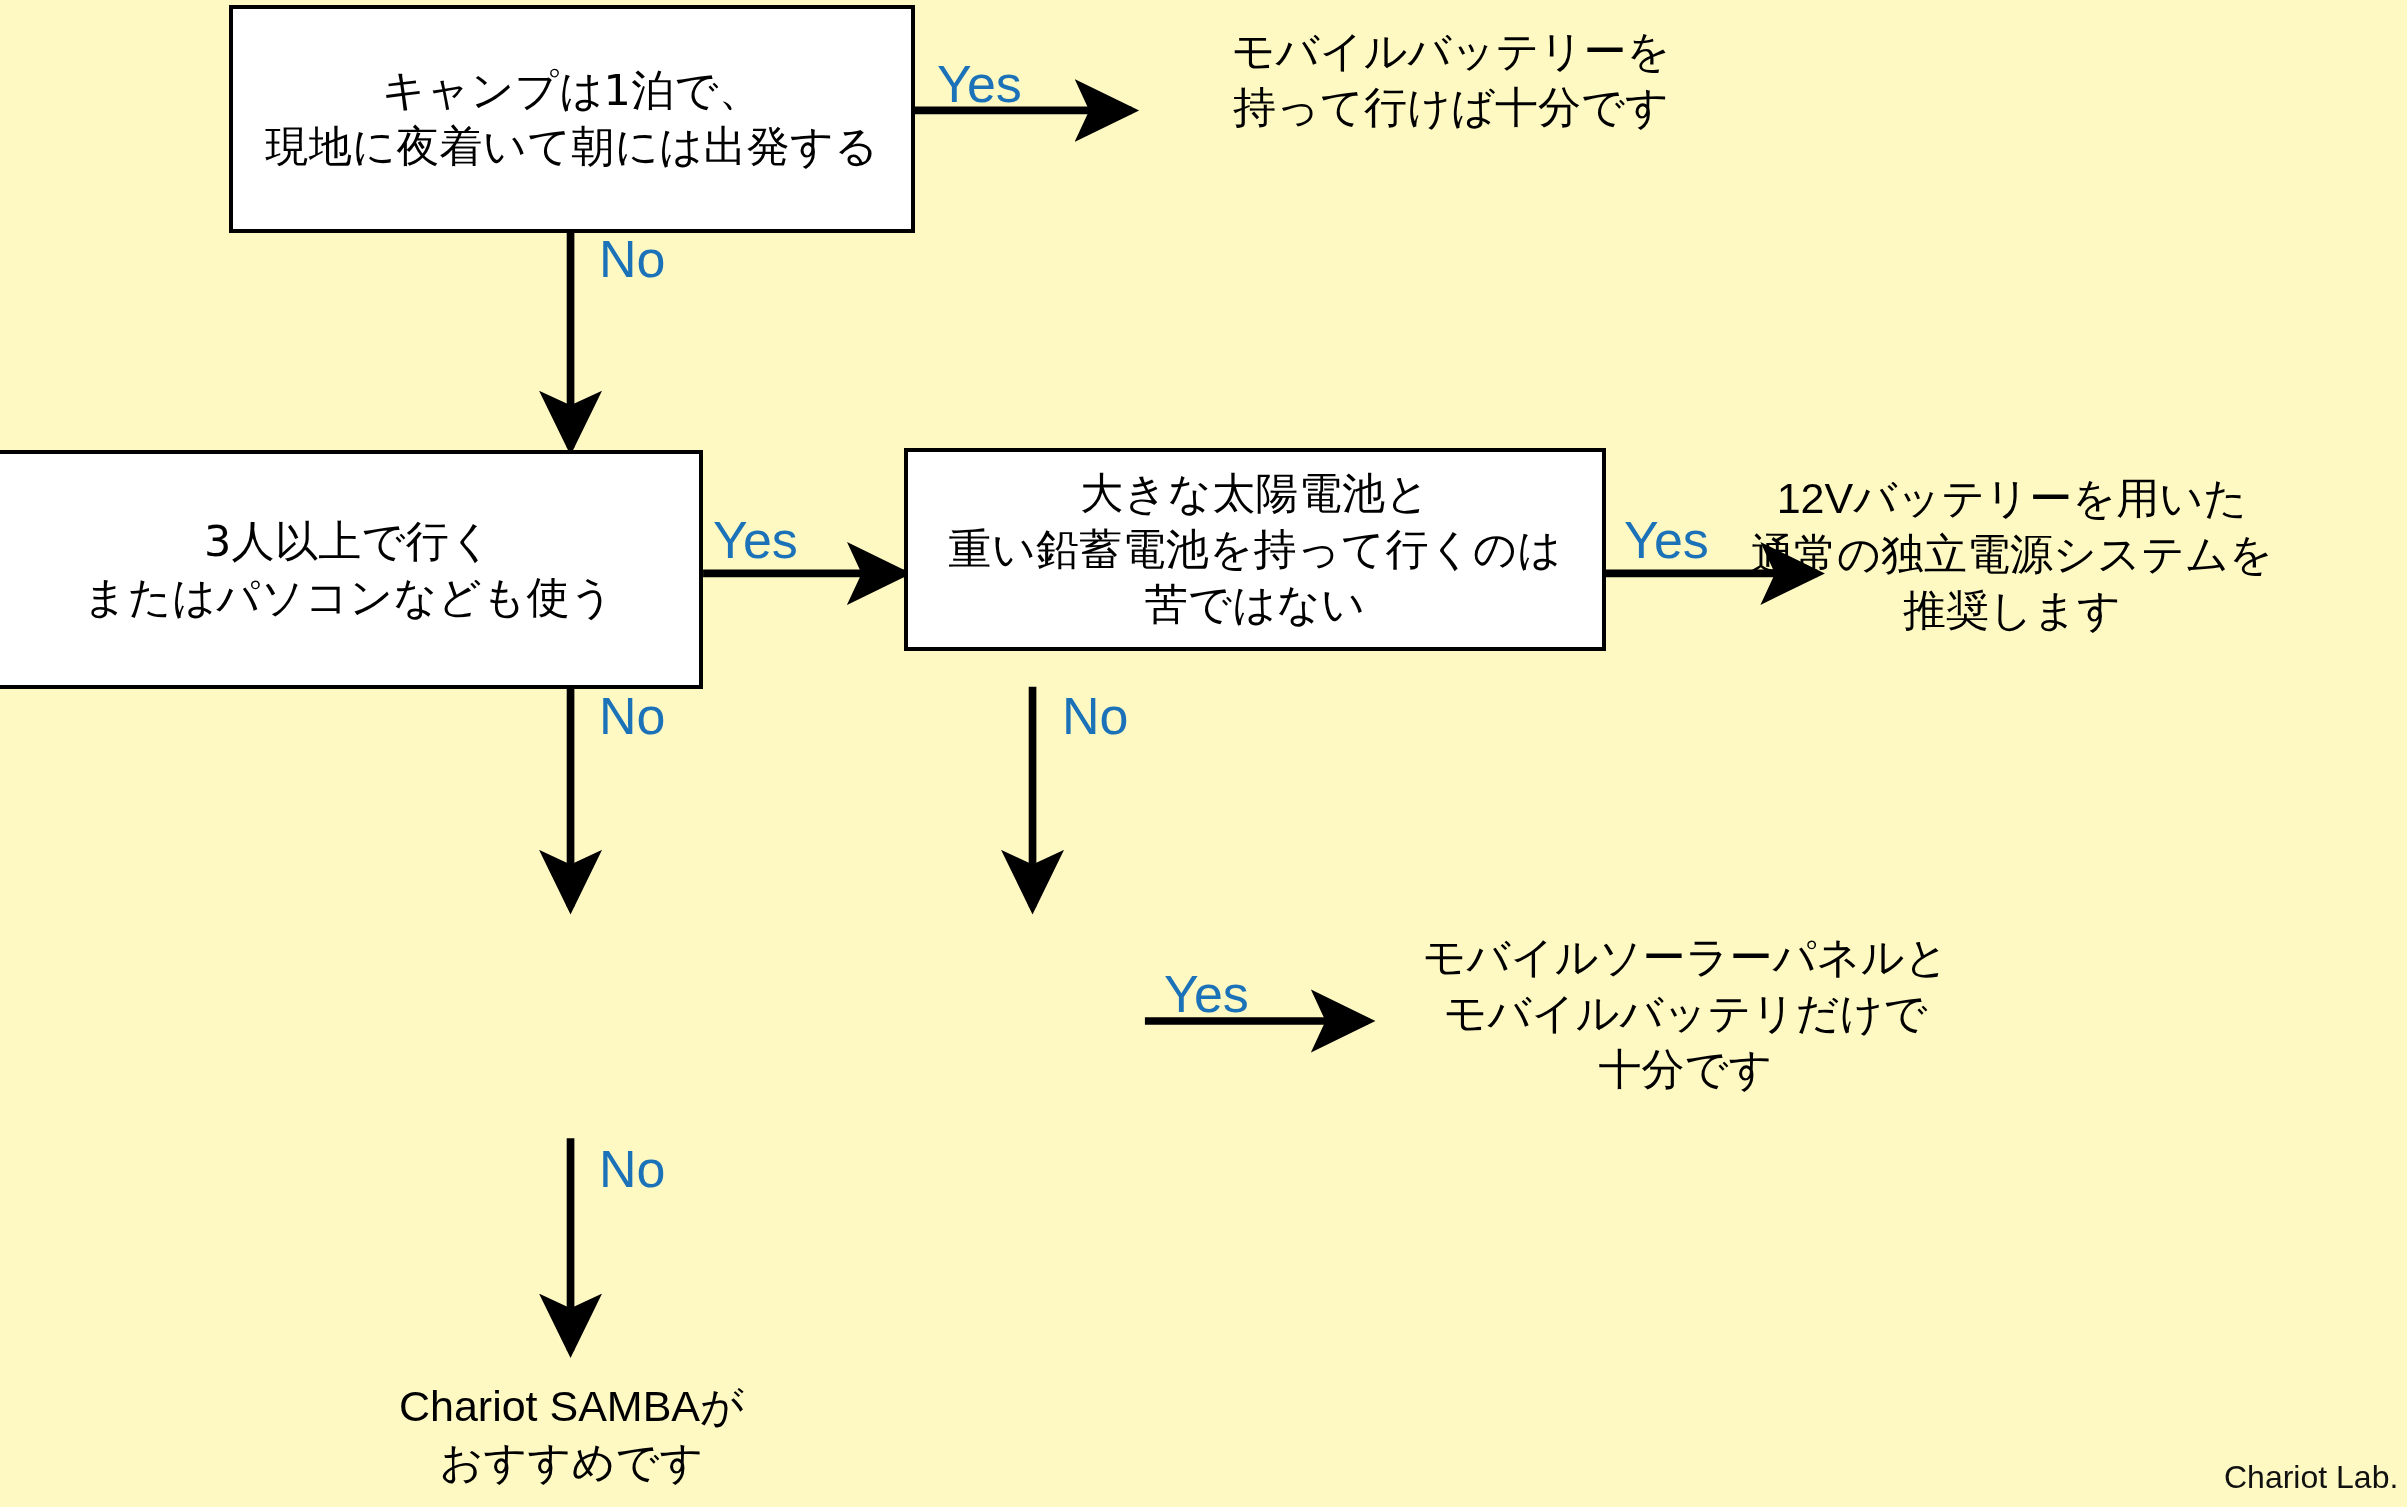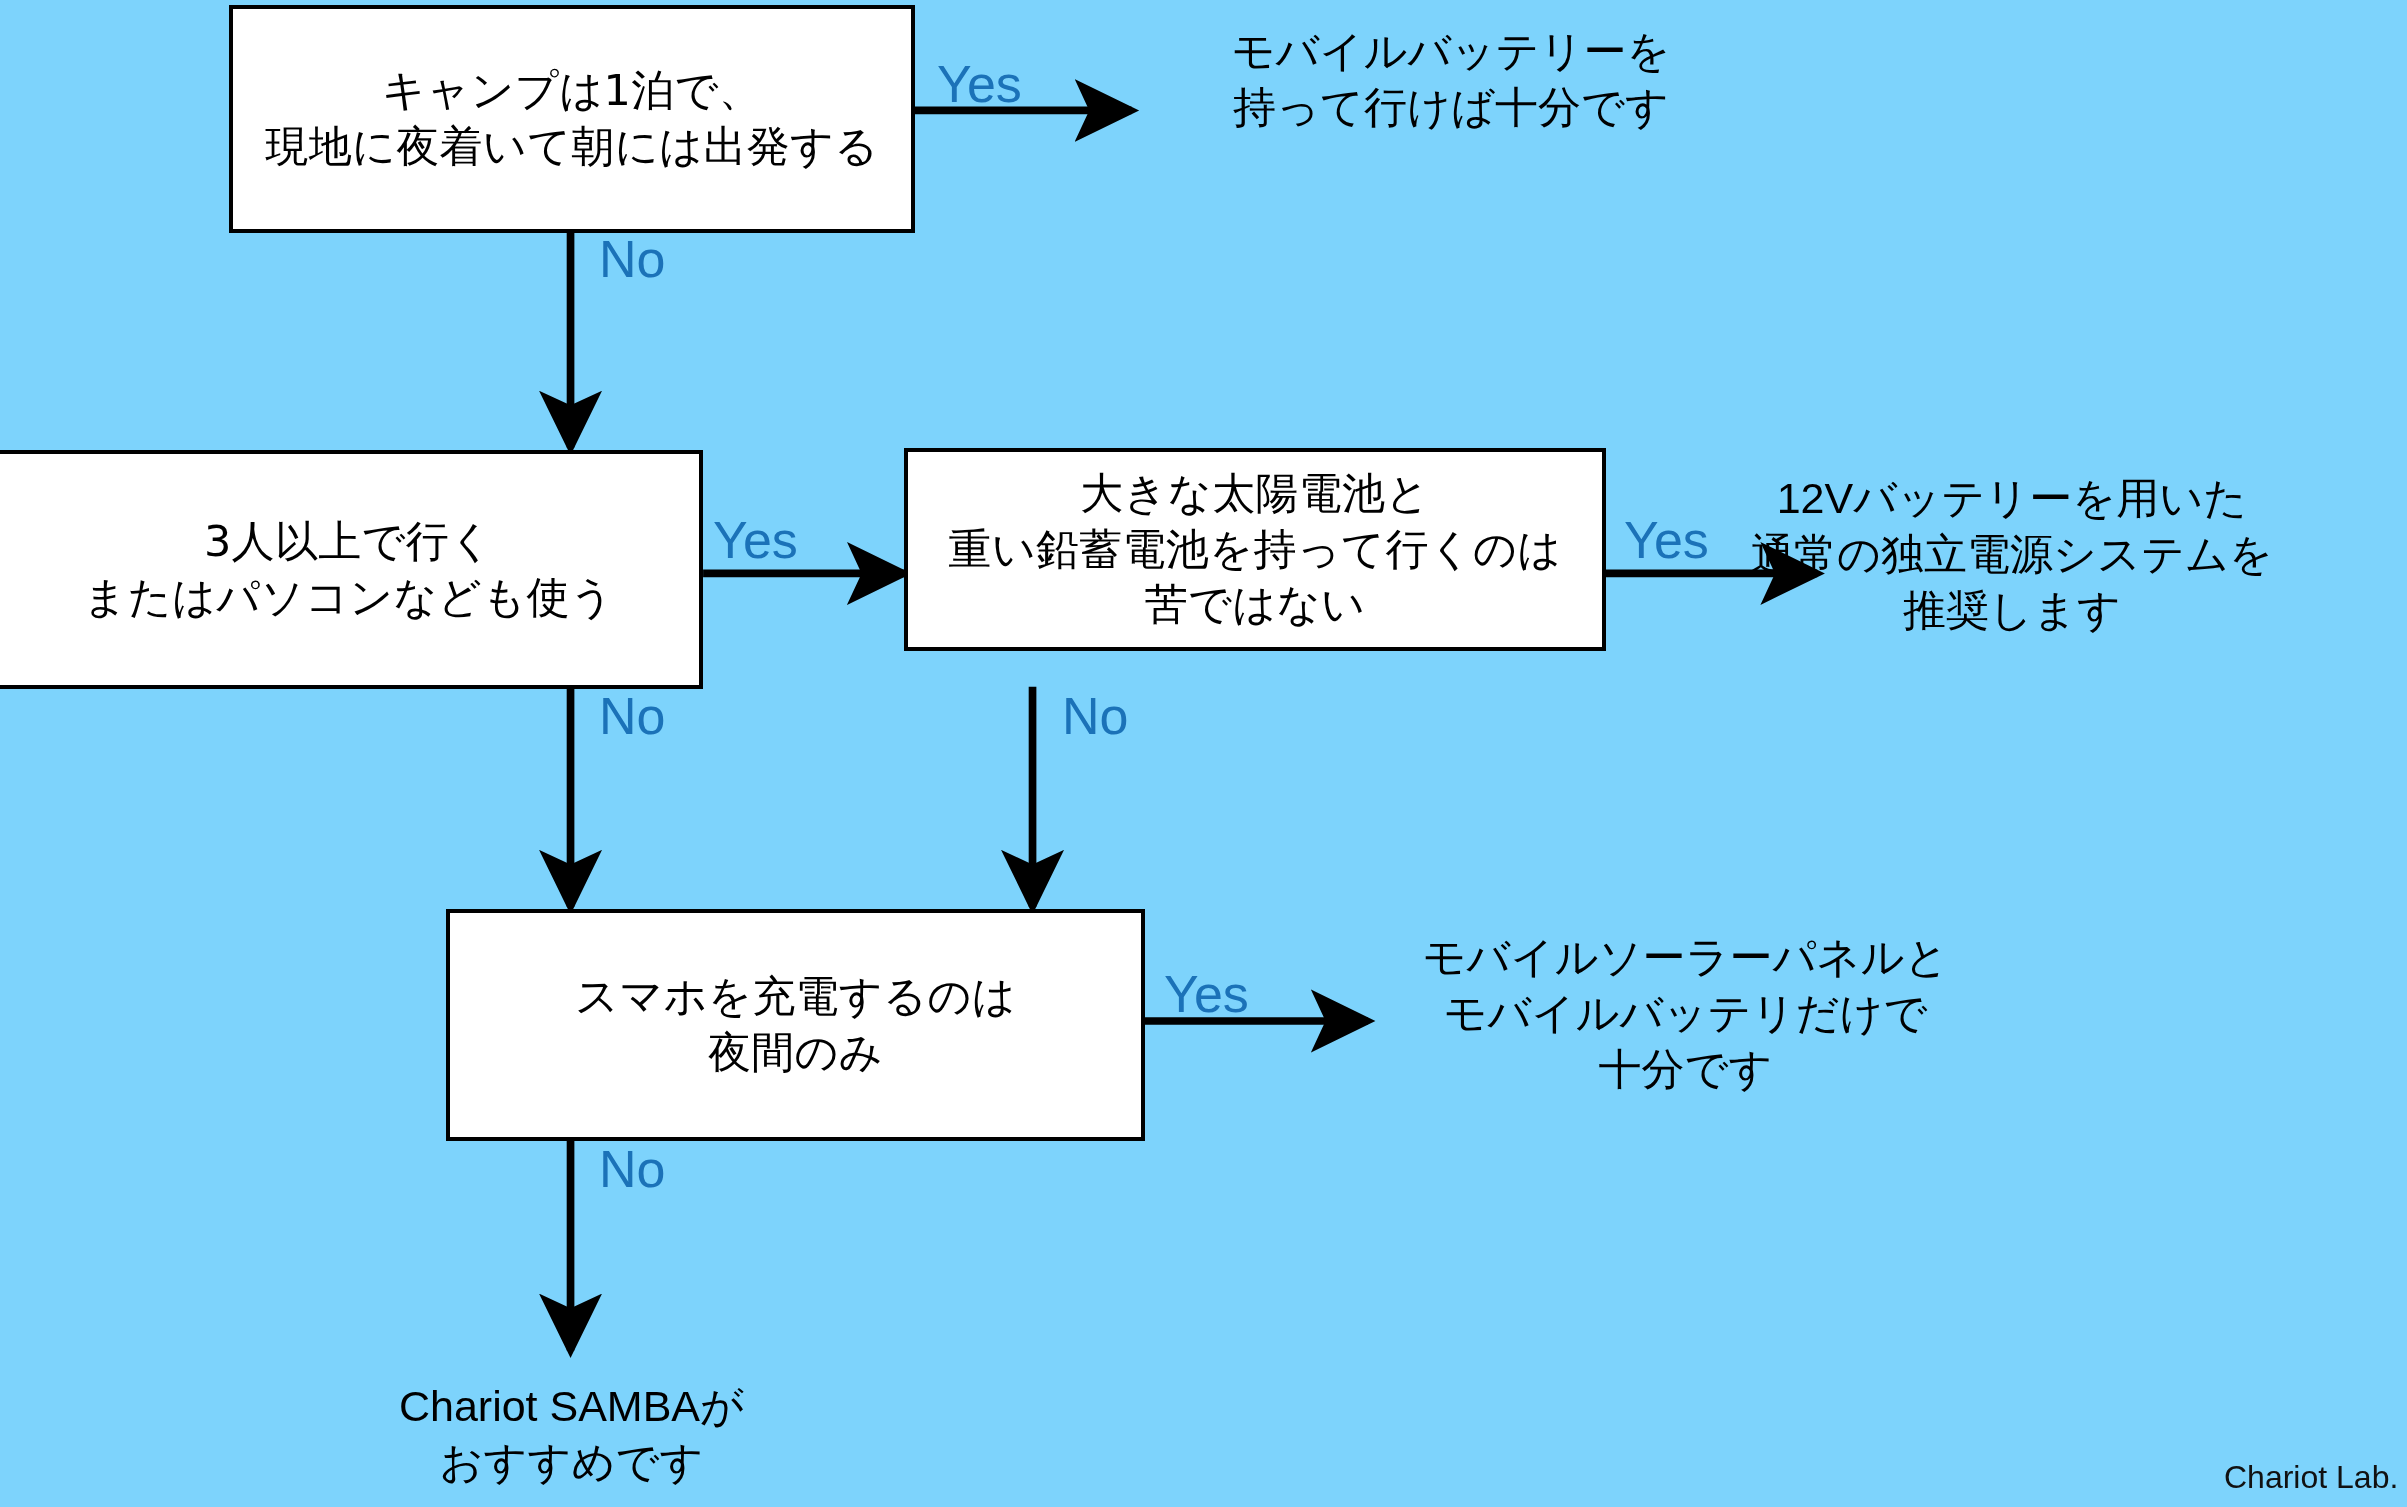--- a/index.html
+++ b/index.html
@@ -9,21 +9,21 @@
     background: #ffffff;
   }
   body {
     font-family: "Liberation Sans", "DejaVu Sans", sans-serif;
     color: #000000;
   }
   #canvas {
     position: relative;
     width: 2407px;
     height: 1507px;
-    background: #7dd3fc;
+    background: #fef9c3;
     overflow: hidden;
   }
   
   .box {
     position: absolute;
     box-sizing: border-box;
     border: 4.8px solid #000000;
     background: #ffffff;
     display: flex;
     align-items: center;
@@ -125,24 +125,20 @@
     <div class="box-text">3人以上で行く
 またはパソコンなども使う</div>
   </div>
 
   <div class="box" style="left:904px; top:448px; width:702px; height:203px;">
     <div class="box-text">大きな太陽電池と
 重い鉛蓄電池を持って行くのは
 苦ではない</div>
   </div>
 
-  <div class="box" style="left:446px; top:909px; width:699px; height:232px;">
-    <div class="box-text">スマホを充電するのは
-夜間のみ</div>
-  </div>
 
   <div class="result" style="left:1153px; top:24px; width:596px;">モバイルバッテリーを
 持って行けば十分です</div>
 
   <div class="result" style="left:1724px; top:471px; width:576px;">12Vバッテリーを用いた
 通常の独立電源システムを
 推奨します</div>
 
   <div class="result" style="left:1383px; top:930px; width:605px;">モバイルソーラーパネルと
 モバイルバッテリだけで

